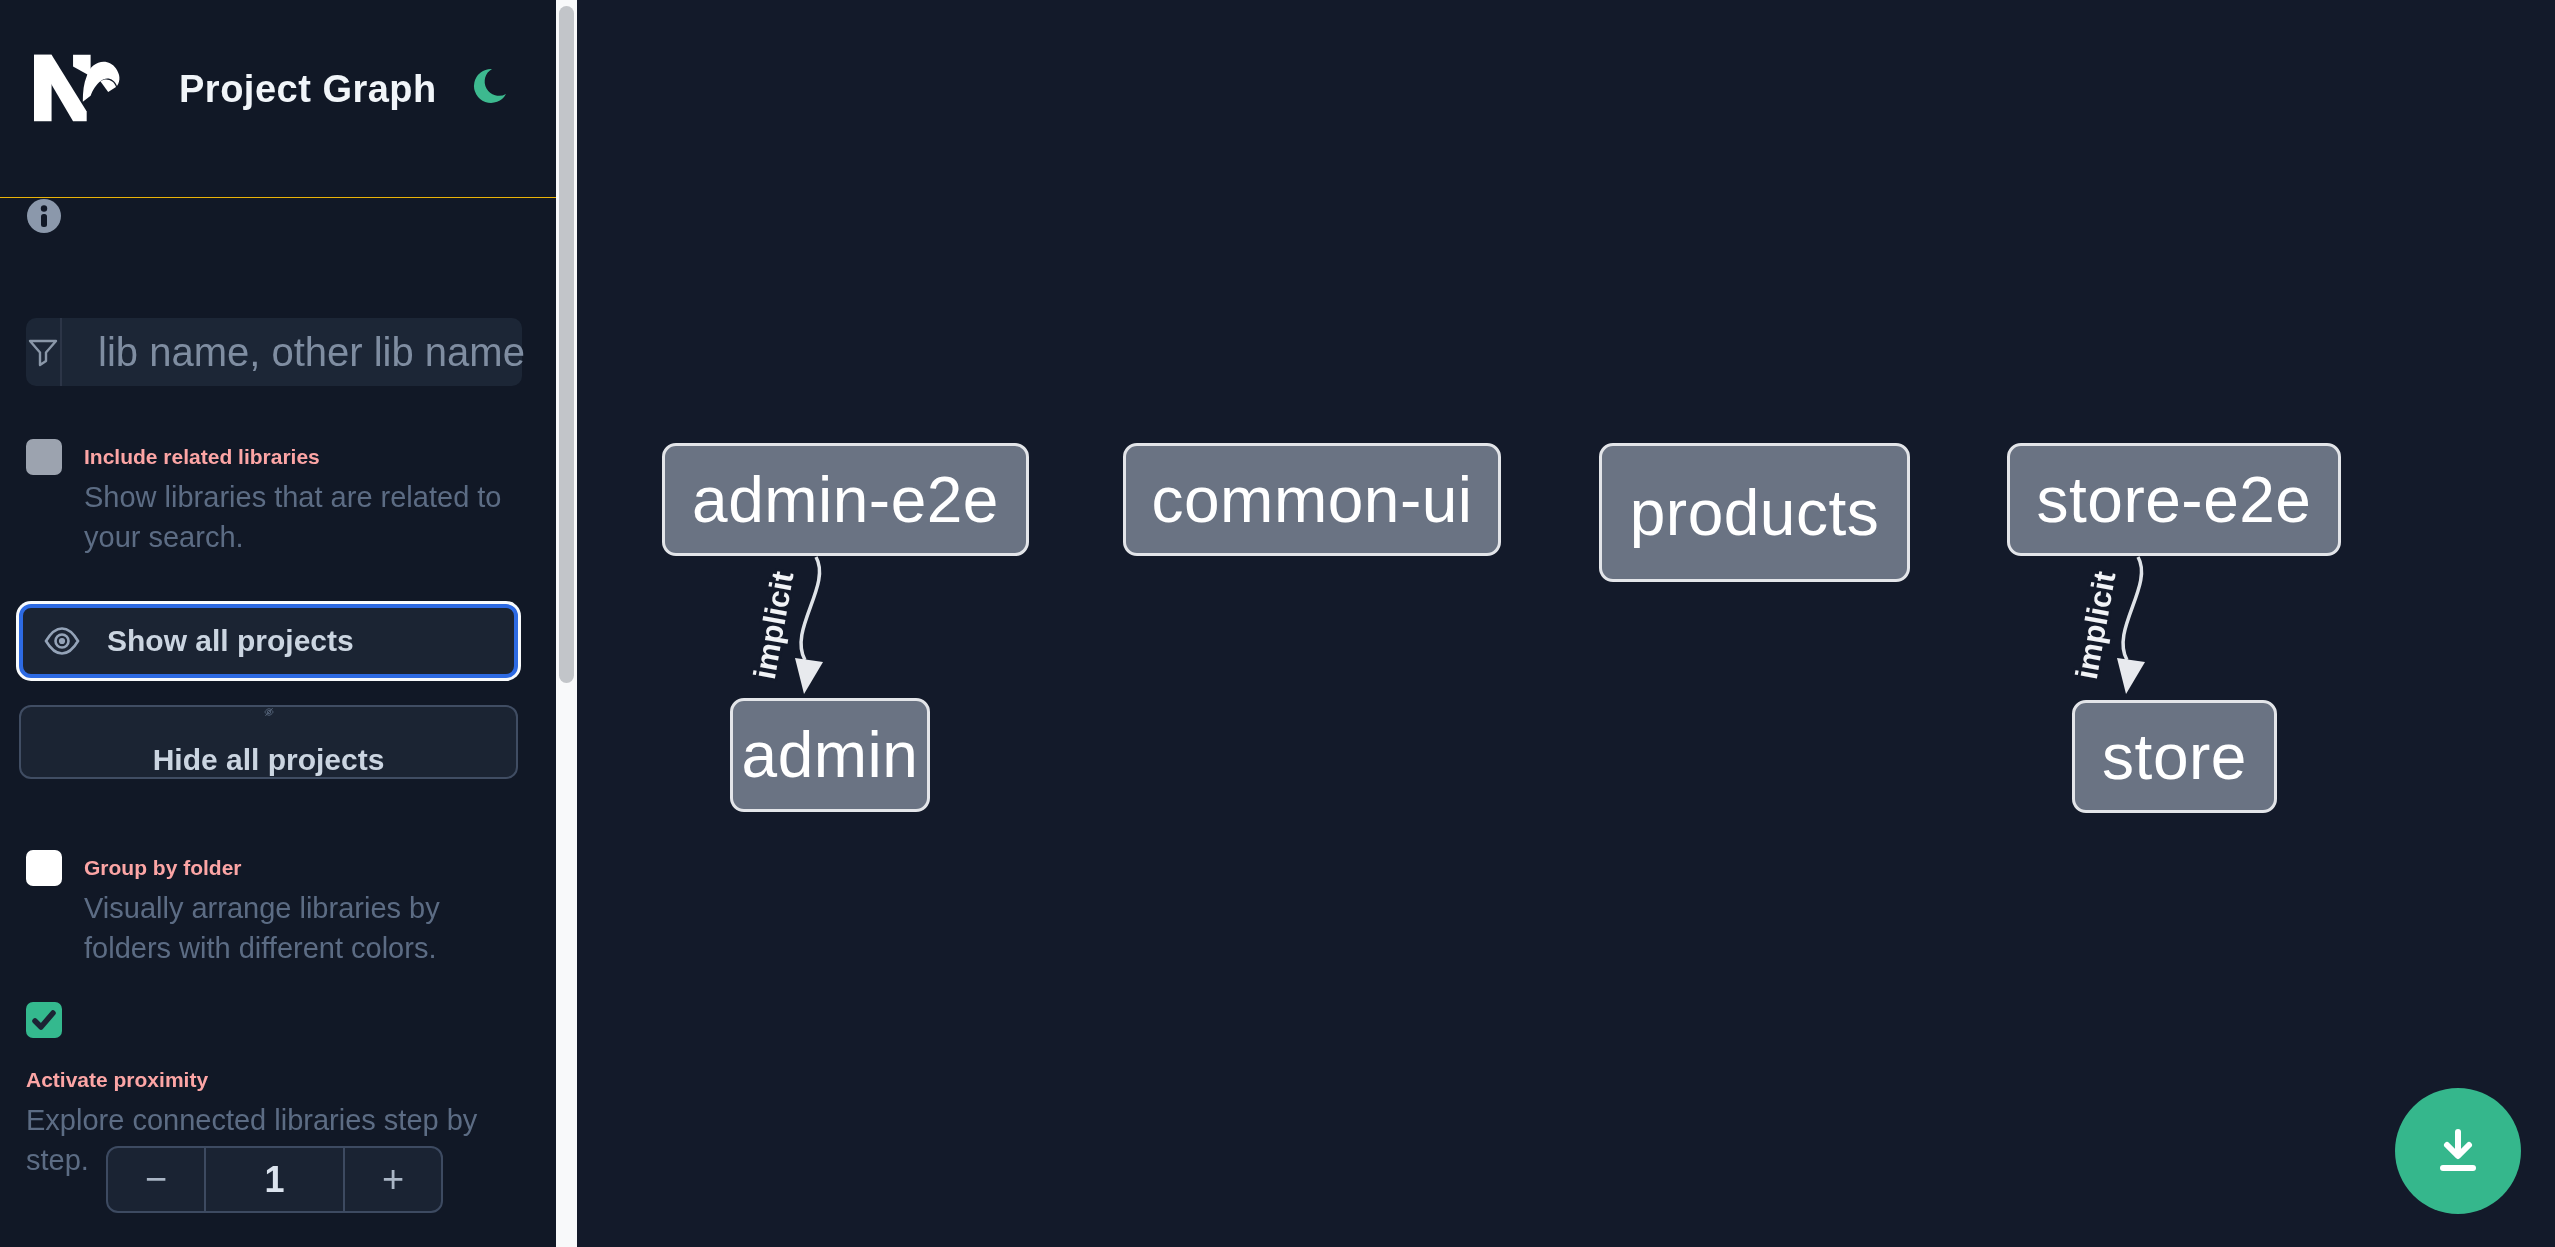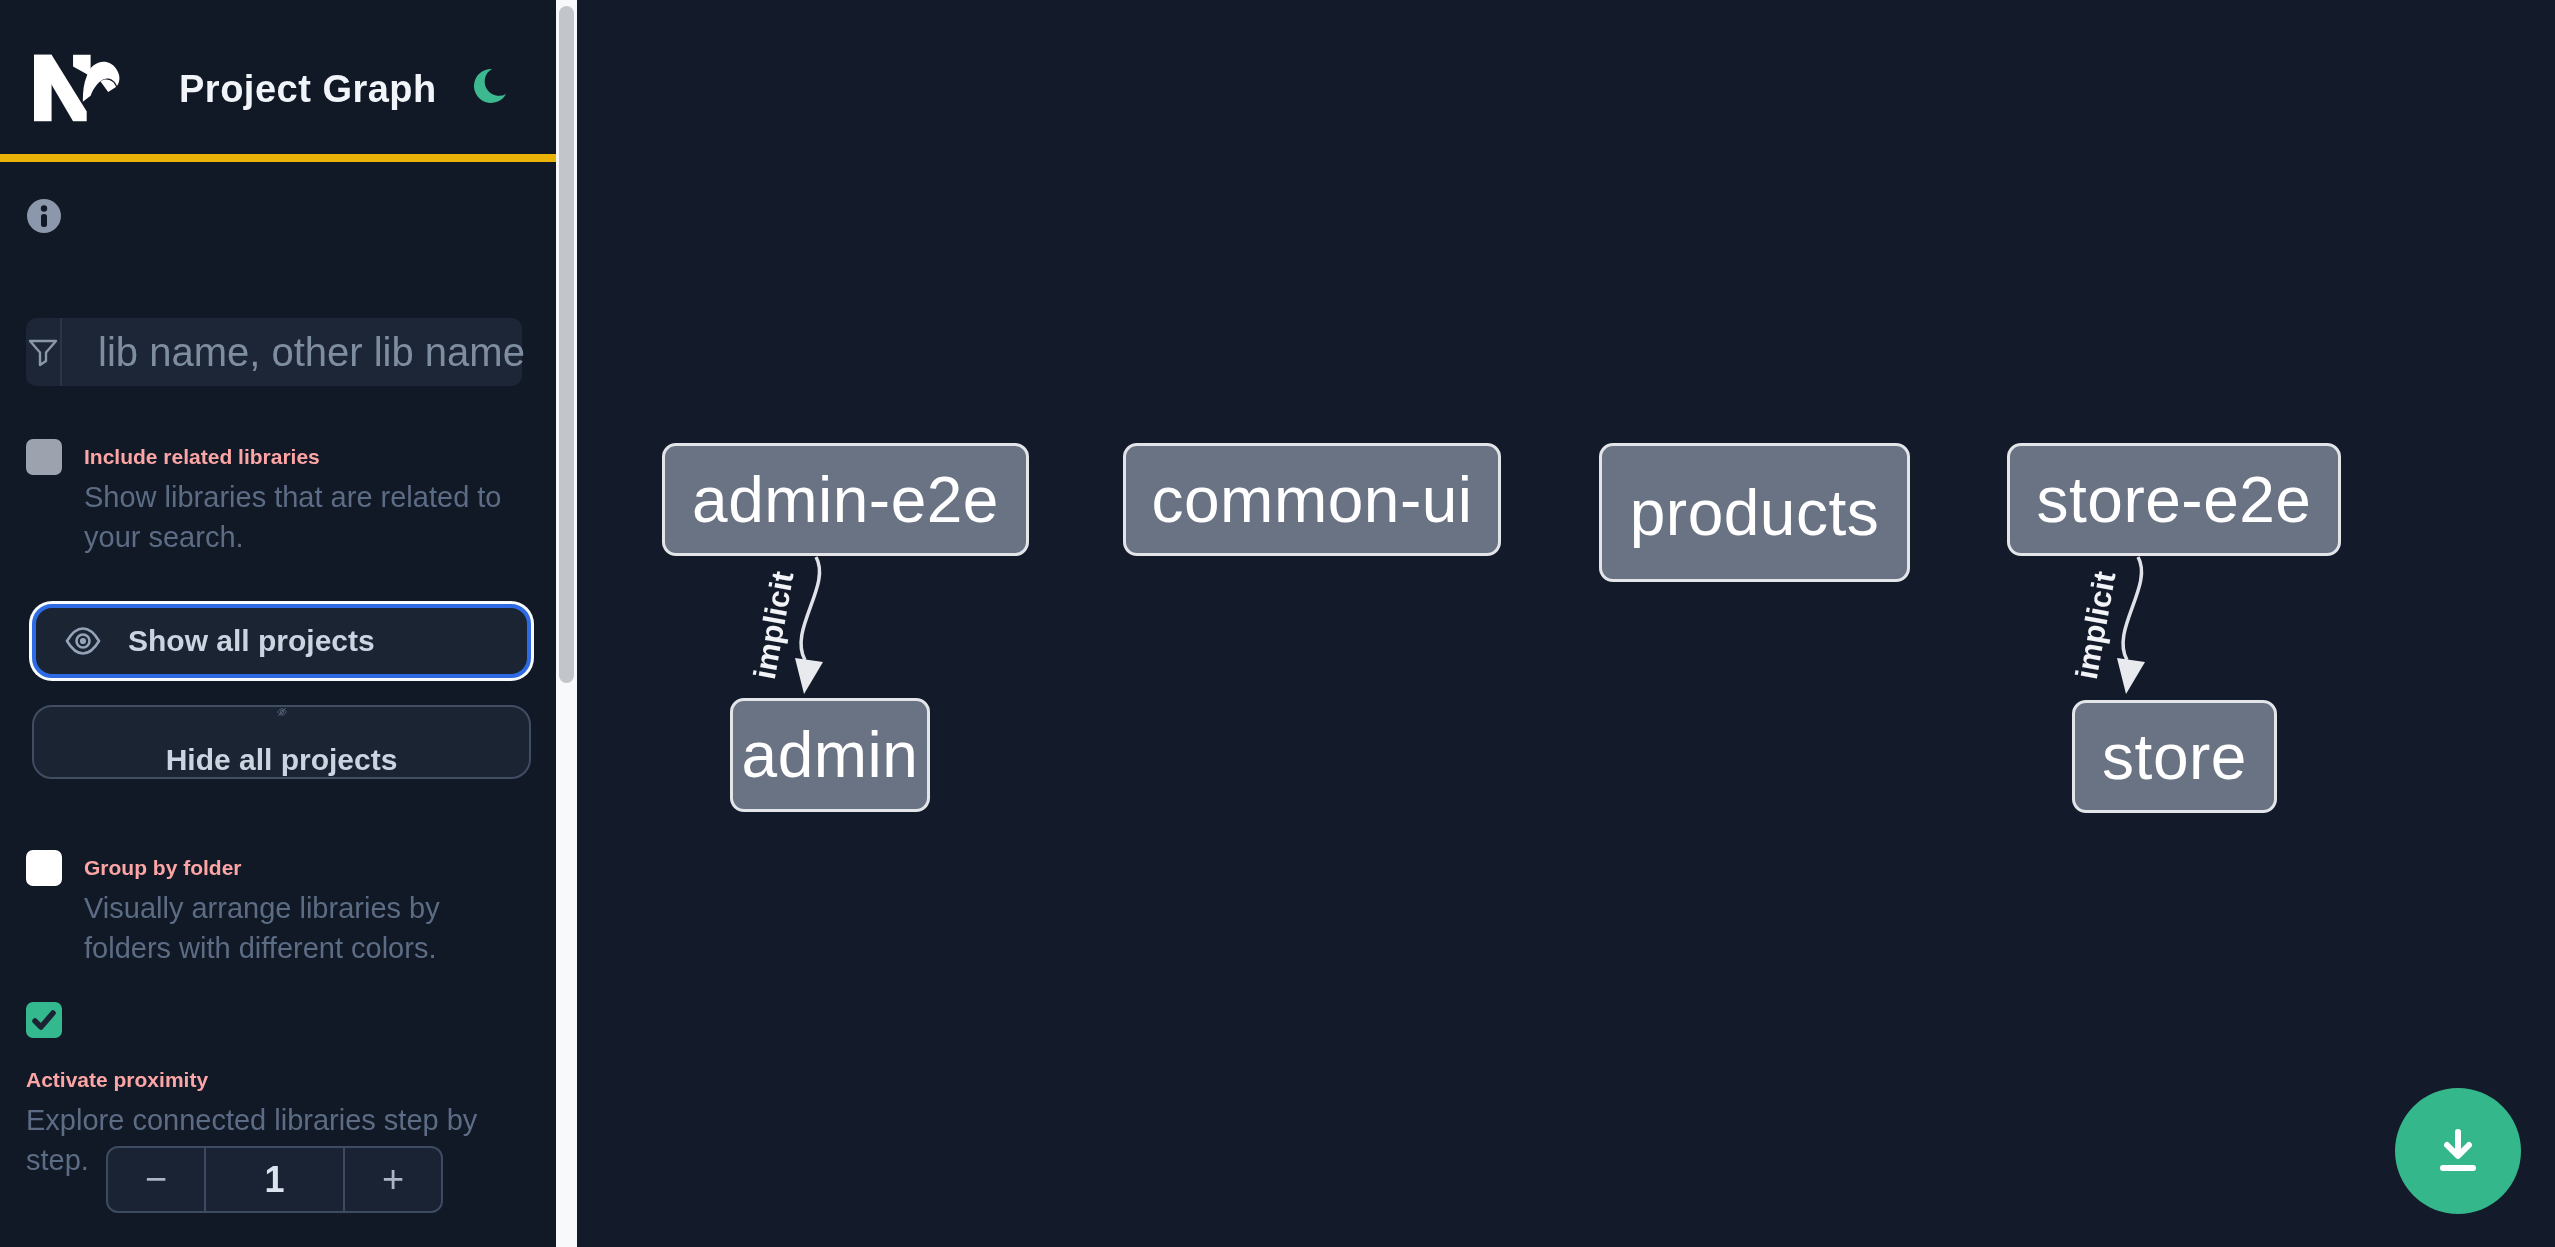--- a/index.html
+++ b/index.html
@@ -3,22 +3,22 @@
 <meta charset="utf-8">
 <title>Nx Project Graph</title>
 <style>
   * { margin:0; padding:0; box-sizing:border-box; }
   html,body { width:2555px; height:1247px; overflow:hidden;
     font-family:"Liberation Sans", sans-serif; background:#131a2a; }
   .app { display:flex; width:2555px; height:1247px; }
 
   
   .sidebar { position:relative; width:556px; height:1247px; background:#111826; flex:0 0 auto; }
-  .sb-header { position:absolute; left:0; top:0; width:556px; height:162px;
-    border-bottom:8px solid #eab308; display:flex; align-items:center; }
+  .sb-header { position:absolute; left:0; top:0; width:556px; height:198px;
+    border-bottom:1px solid #eab308; display:flex; align-items:center; }
   .nx-logo { position:absolute; left:26px; top:47px; width:98px; height:82px; }
   .sb-title { position:absolute; left:179px; top:68px; font-size:38px; font-weight:700; color:#f1f5f9; letter-spacing:.5px; }
   .theme-toggle { position:absolute; left:462px; top:60px; width:56px; height:56px;
     background:transparent; border:none; cursor:pointer; }
 
   .tagline-row { position:absolute; left:26px; top:198px; display:flex; align-items:center; gap:18px; width:510px; }
   .info-icon { width:36px; height:36px; flex:0 0 auto; }
   .tagline { font-size:27px; color:#9aa8bc; }
 
   .search-box { position:absolute; left:26px; top:318px; width:496px; height:68px;
@@ -32,22 +32,22 @@
   .check-block { position:absolute; left:26px; width:505px; display:flex; gap:22px; }
   .cb { width:36px; height:36px; border-radius:7px; flex:0 0 auto; margin-top:2px;
     display:flex; align-items:center; justify-content:center; cursor:pointer; }
   .cb-gray  { background:#9ca3af; }
   .cb-white { background:#ffffff; }
   .cb-green { background:#34b98e; }
   .check-text { flex:1; }
   .check-label { font-size:21px; font-weight:700; color:#fca5a5; line-height:40px; }
   .check-desc  { font-size:29px; color:#5c6c84; line-height:40px; }
 
-  .sb-btn { position:absolute; left:32px; width:499px; height:74px; background:#1b2433;
-    border-radius:20px; display:flex; align-items:center; gap:26px; padding:0 28px;
+  .sb-btn { position:absolute; left:19px; width:499px; height:74px; background:#1b2433;
+    border-radius:12px; display:flex; align-items:center; gap:26px; padding:0 20px;
     cursor:pointer; border:2px solid #404d63; }
   .sb-btn.focused { border:4px solid #2d6ae3; box-shadow:0 0 0 3px #f8fafc; }
   .sb-btn .btn-label { font-size:30px; font-weight:700; color:#cbd5e1; }
 
   .stepper { position:absolute; left:106px; top:1146px; width:337px; height:67px;
     border:2px solid #3d4a61; border-radius:12px; background:#1a2333; display:flex; overflow:hidden; }
   .step-cell { display:flex; align-items:center; justify-content:center; }
   .step-btn { width:98px; color:#aab6c6; font-size:38px; cursor:pointer; background:transparent; border:none;
     font-family:"Liberation Sans", sans-serif; }
   .step-btn:first-child { border-right:2px solid #3d4a61; }

